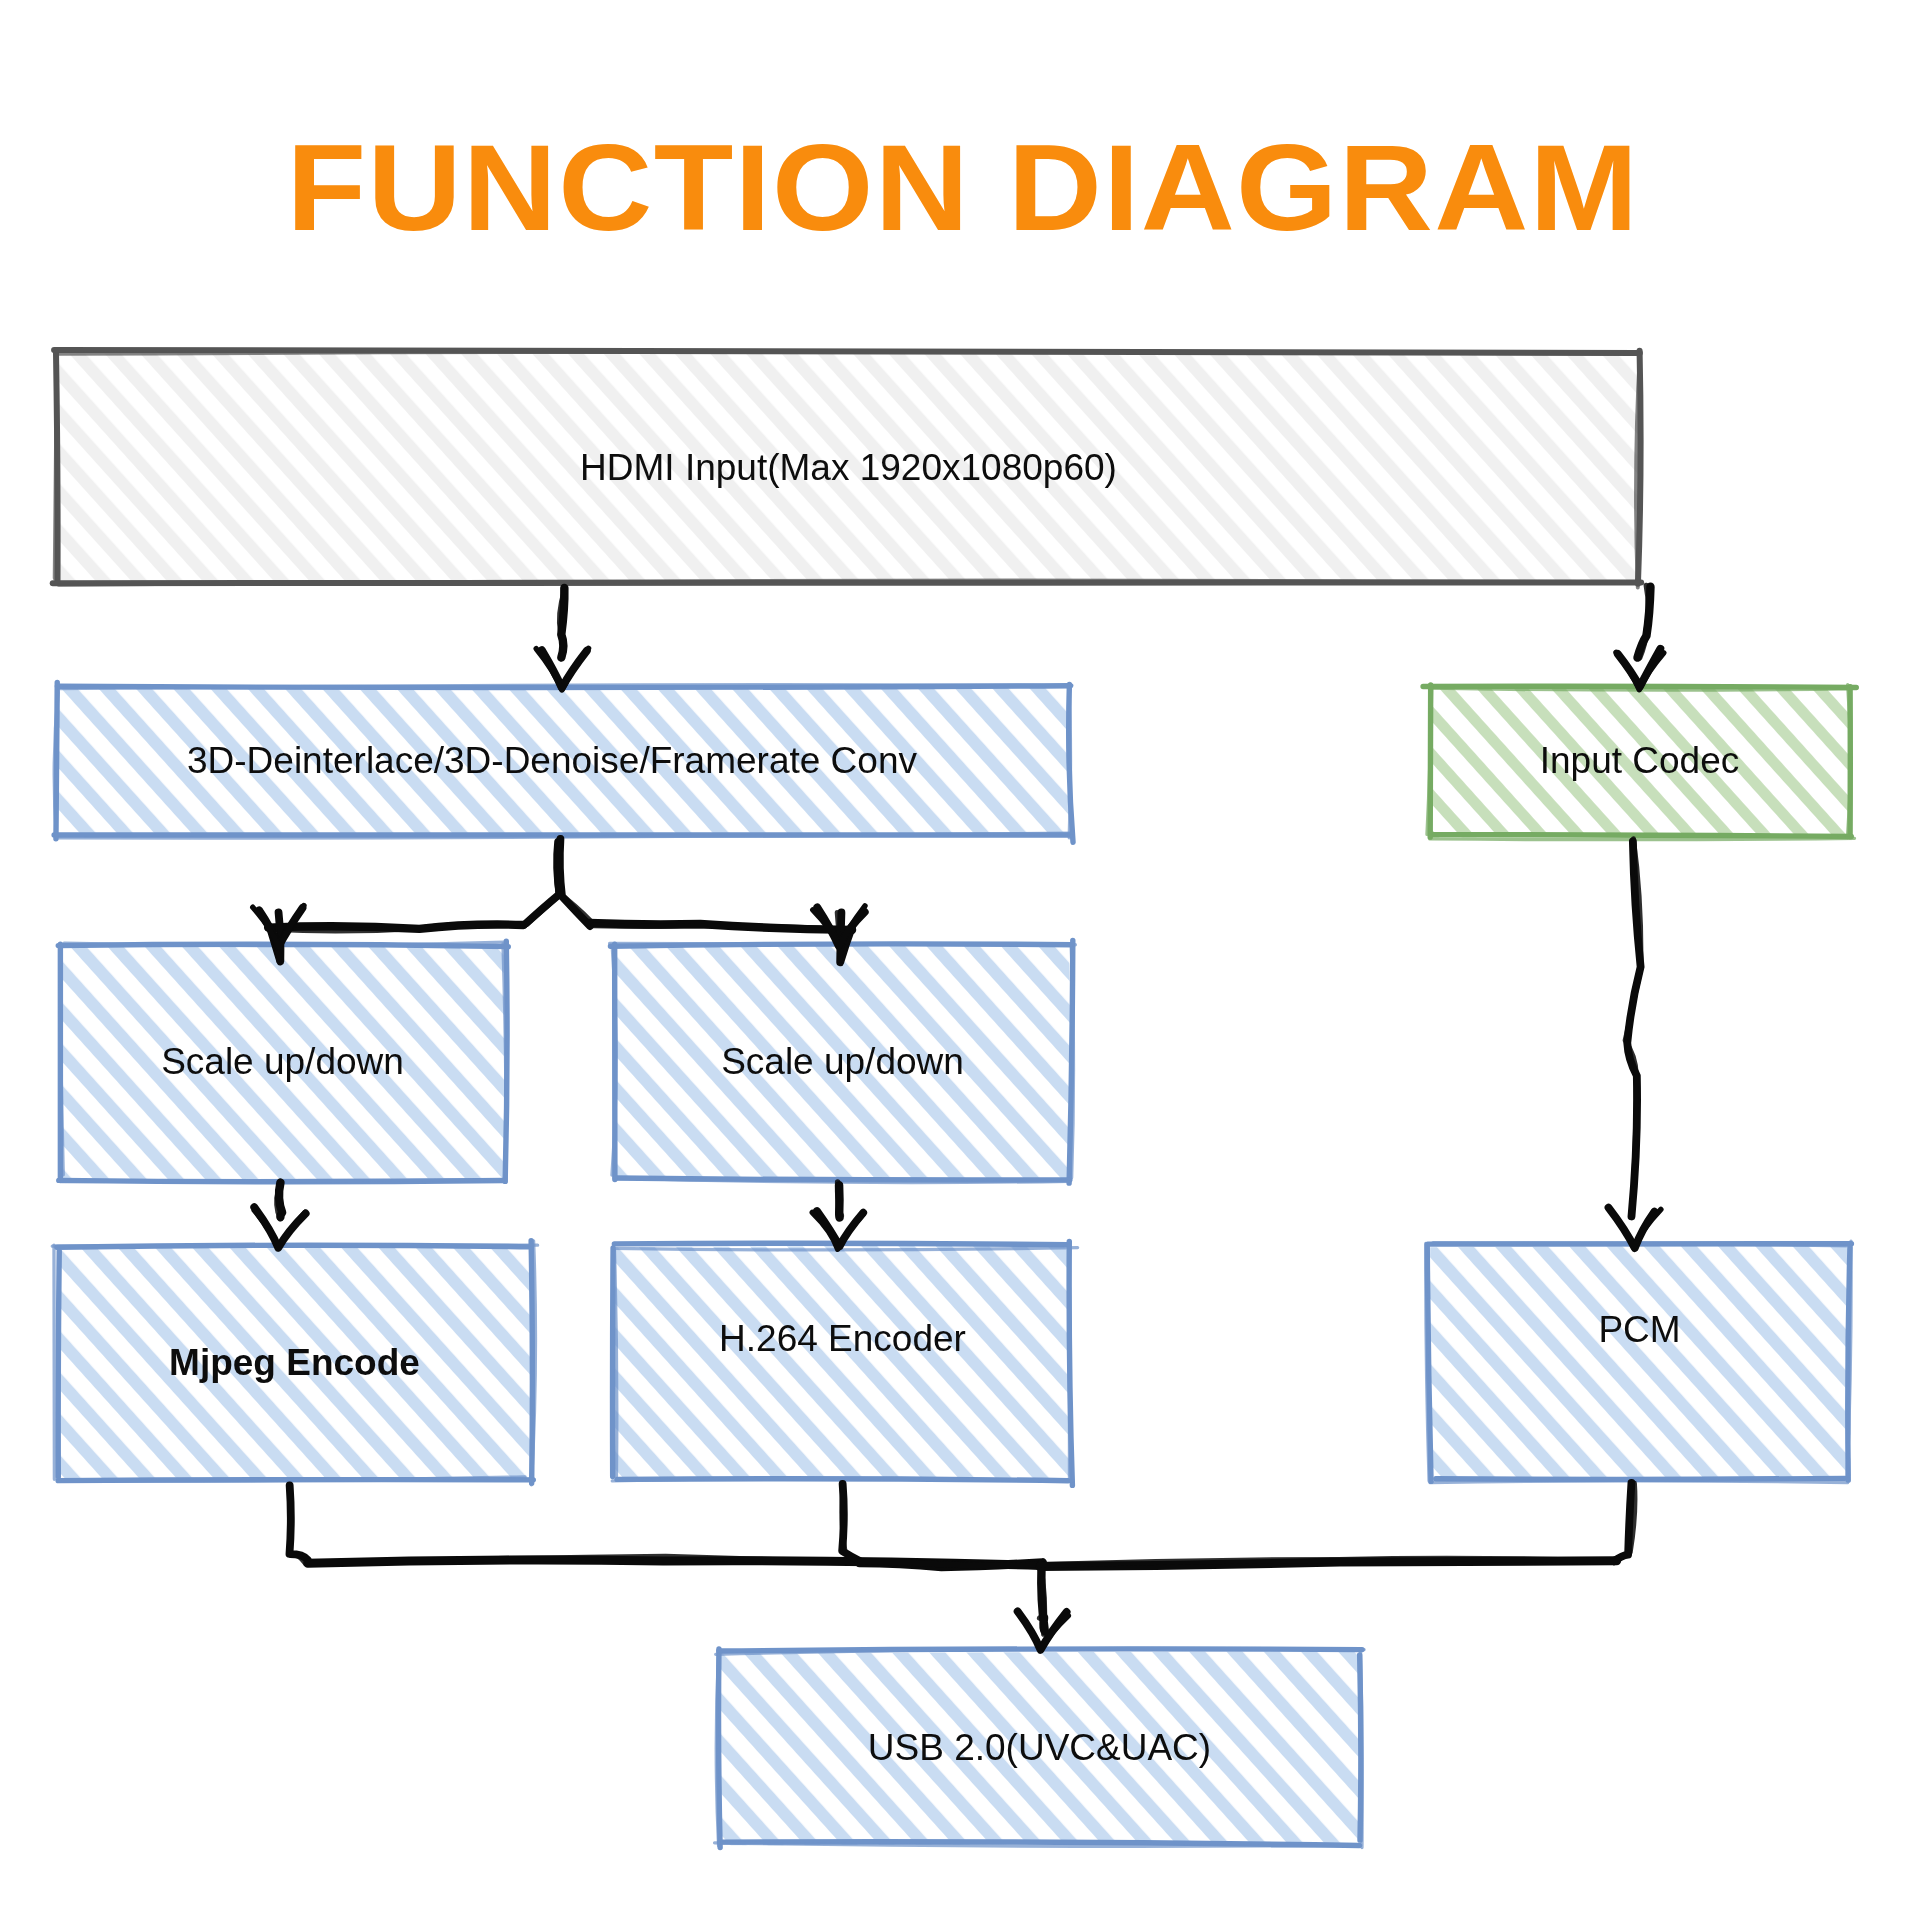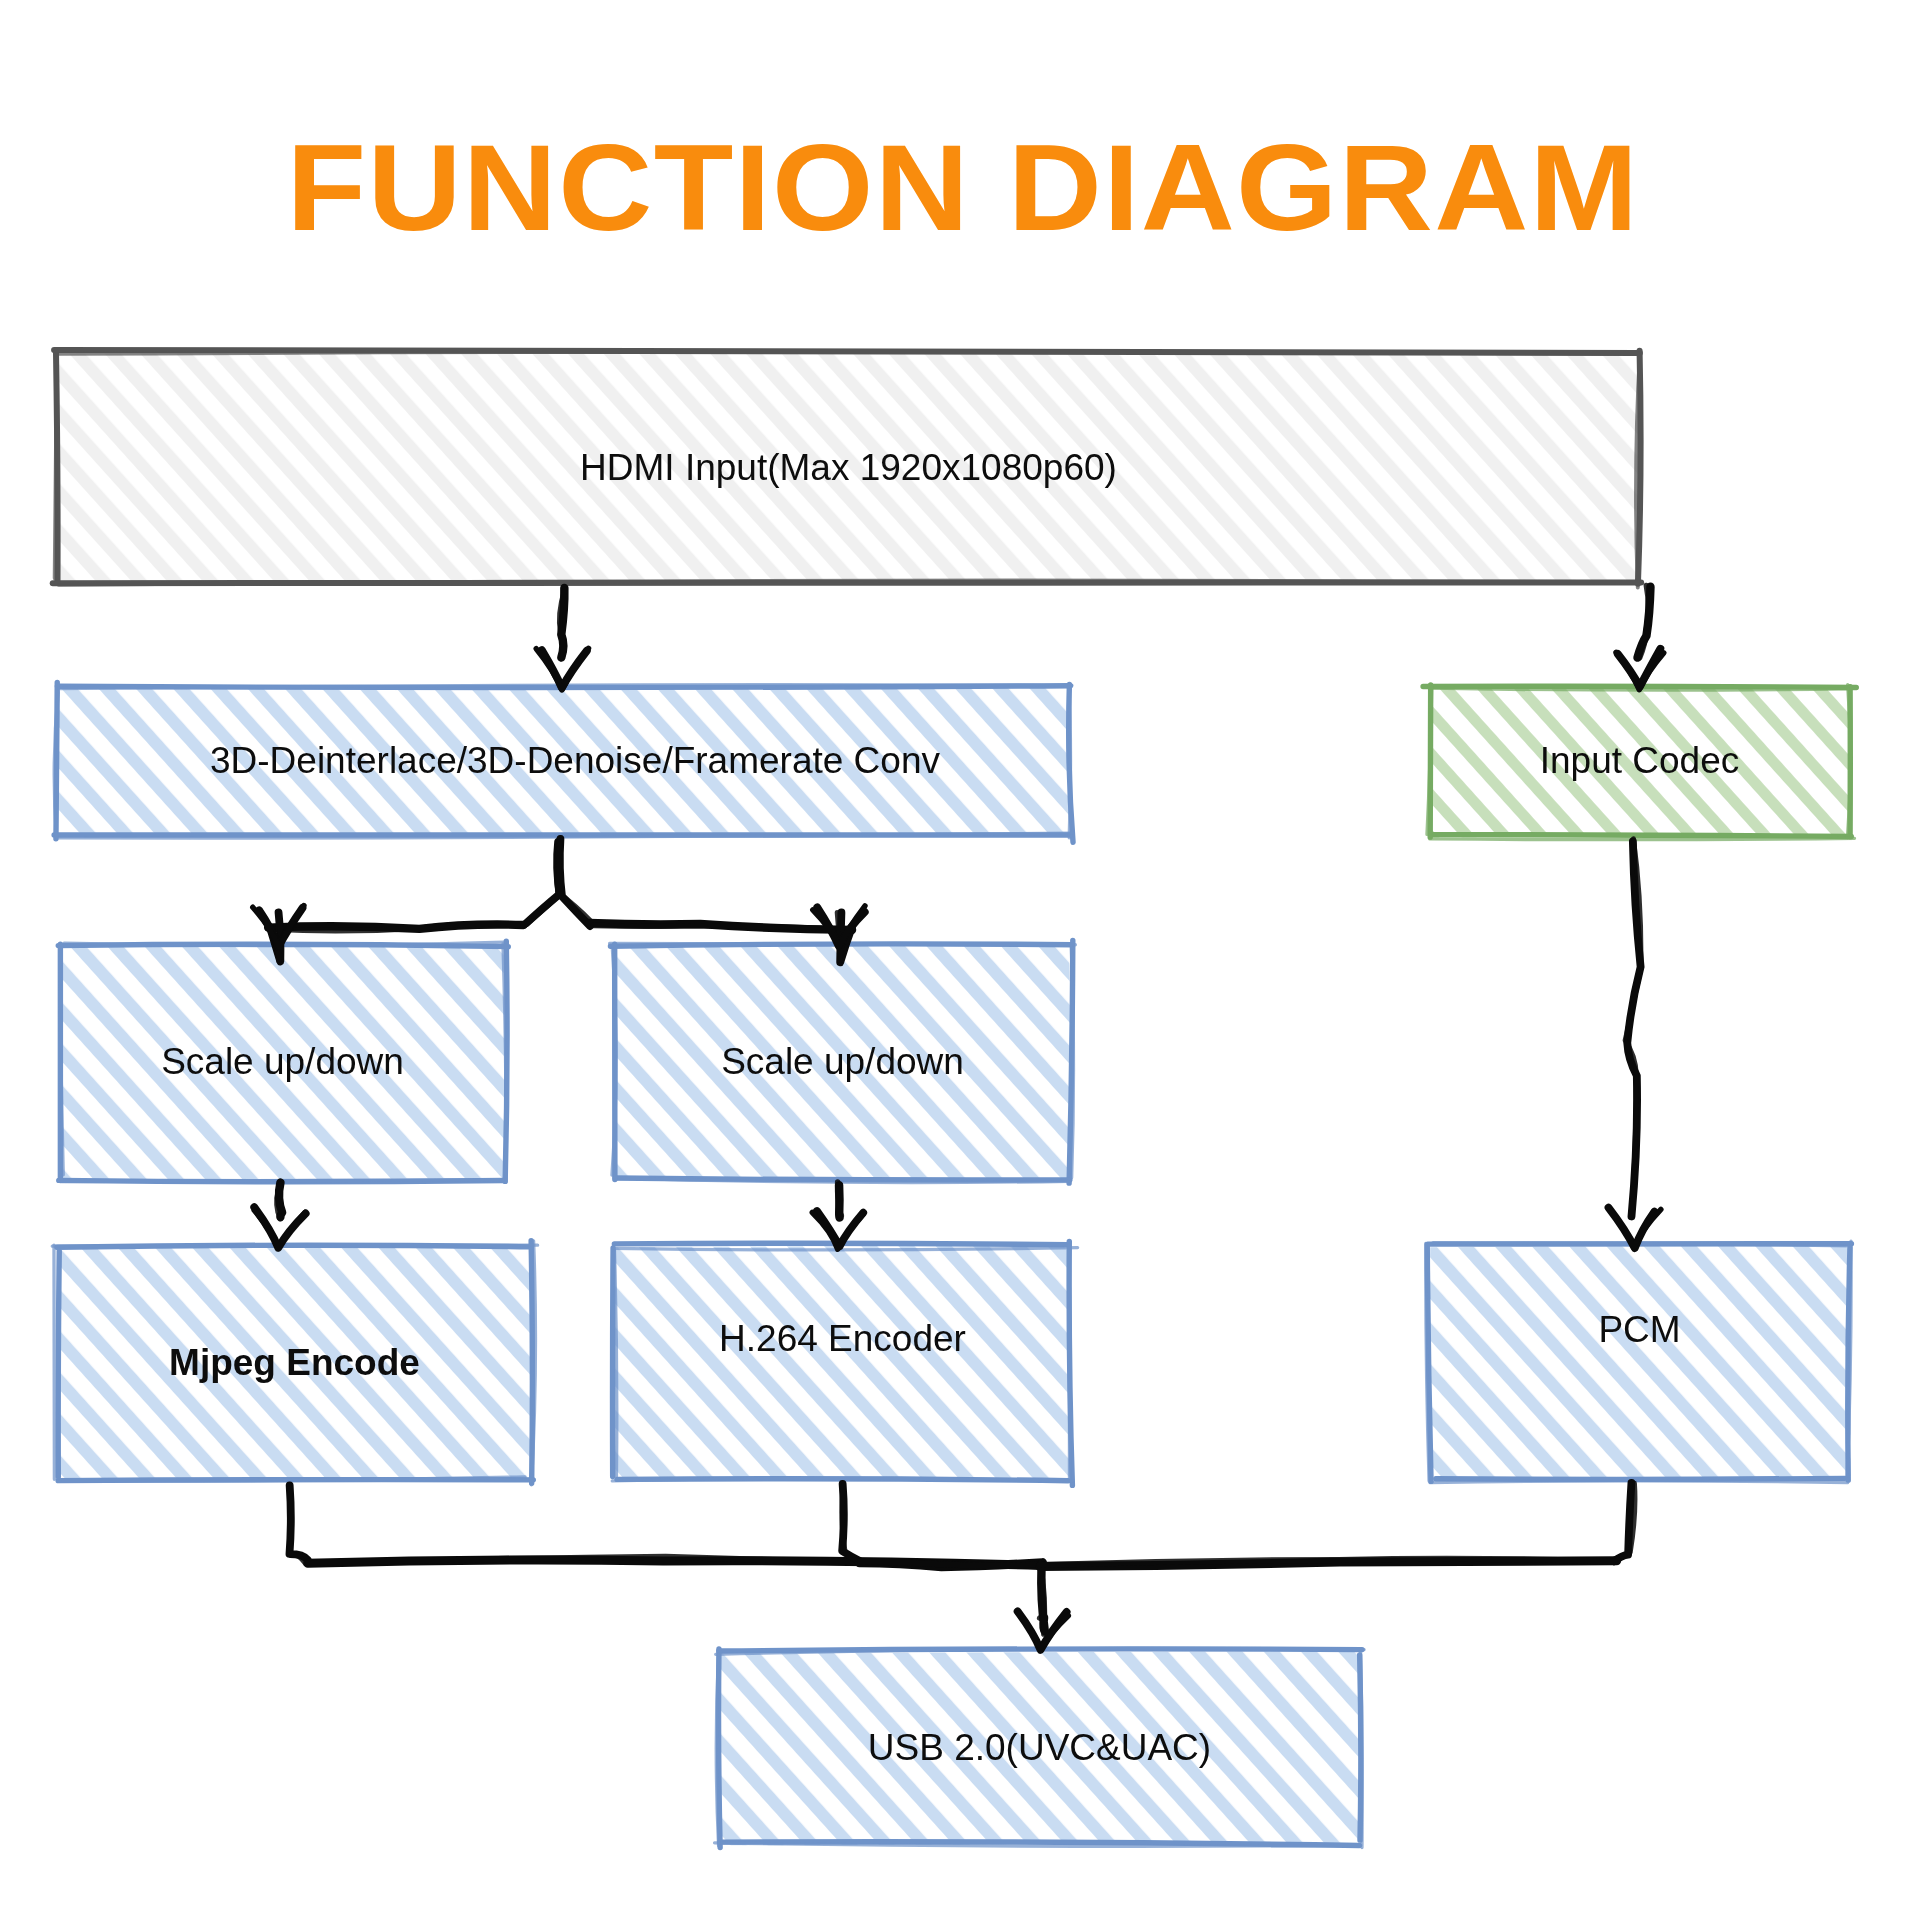--- a/index.html
+++ b/index.html
@@ -238,21 +238,21 @@
           <path d="M 2711.4592689145356 2464.478511221707 Q 2707.714882654138 2522.3468357976526 2705.9364130254835 2583.708069127053 Q 2696.0566563820466 2584.7612830772996 2682.3647051882 2594.791932184249 " fill="none" stroke="#0a0a0a" stroke-width="13" stroke-linecap="round" stroke-linejoin="round" opacity="1"></path>
           <path d="M 2716.524824788794 2464.8701109848917 Q 2720.145223830361 2515.409596240148 2709.5322281811386 2579.930036008358 Q 2698.997829552274 2584.448863939382 2682.332410471514 2591.4286404028535 " fill="none" stroke="#0a0a0a" stroke-width="8" stroke-linecap="round" stroke-linejoin="round" opacity="0.85"></path>
           <path d="M 2686.870066896081 2593.988742960617 Q 2456.4038751590997 2595.1315075212624 2226.5150647051632 2595.9658884699456 Q 1977.712336231023 2602.04725077725 1728.3988489173353 2603.3826712761074 " fill="none" stroke="#0a0a0a" stroke-width="15" stroke-linecap="round" stroke-linejoin="round" opacity="1"></path>
           <path d="M 2683.423328343779 2595.4999722708017 Q 2458.1624146327376 2587.46527254791 2225.4825999215245 2592.521902236622 Q 1975.2147018788382 2592.643588156672 1727.6071838587523 2601.1010333728045 " fill="none" stroke="#0a0a0a" stroke-width="10" stroke-linecap="round" stroke-linejoin="round" opacity="0.85"></path>
         </g>
       </g>
   </svg>
 
   <div id="labels">
       <div class="nodelabel" style="left: 57px; top: 352px; width: 1583px; height: 232px; text-align: center;">HDMI Input(Max 1920x1080p60)</div>
-      <div class="nodelabel" style="left: 68px; top: 686px; width: 1014px; height: 150px;">3D-Deinterlace/3D-Denoise/Framerate Conv</div>
+      <div class="nodelabel" style="left: 45px; top: 686px; width: 1014px; height: 150px;">3D-Deinterlace/3D-Denoise/Framerate Conv</div>
       <div class="nodelabel" style="left: 1429px; top: 686px; width: 421px; height: 150px;">Input Codec</div>
       <div class="nodelabel" style="left: 60px; top: 945px; width: 445px; height: 235px;">Scale up/down</div>
       <div class="nodelabel" style="left: 614px; top: 945px; width: 457px; height: 235px;">Scale up/down</div>
       <div class="nodelabel" style="left: 57px; top: 1246px; width: 475px; height: 235px; font-weight: bold;">Mjpeg Encode</div>
       <div class="nodelabel" style="left: 614px; top: 1246px; width: 457px; height: 187px;">H.264 Encoder</div>
       <div class="nodelabel" style="left: 1429px; top: 1246px; width: 421px; height: 168px;">PCM</div>
       <div class="nodelabel" style="left: 719px; top: 1652px; width: 641px; height: 193px;">USB 2.0(UVC&amp;UAC)</div>
     </div>
 
 </div>

